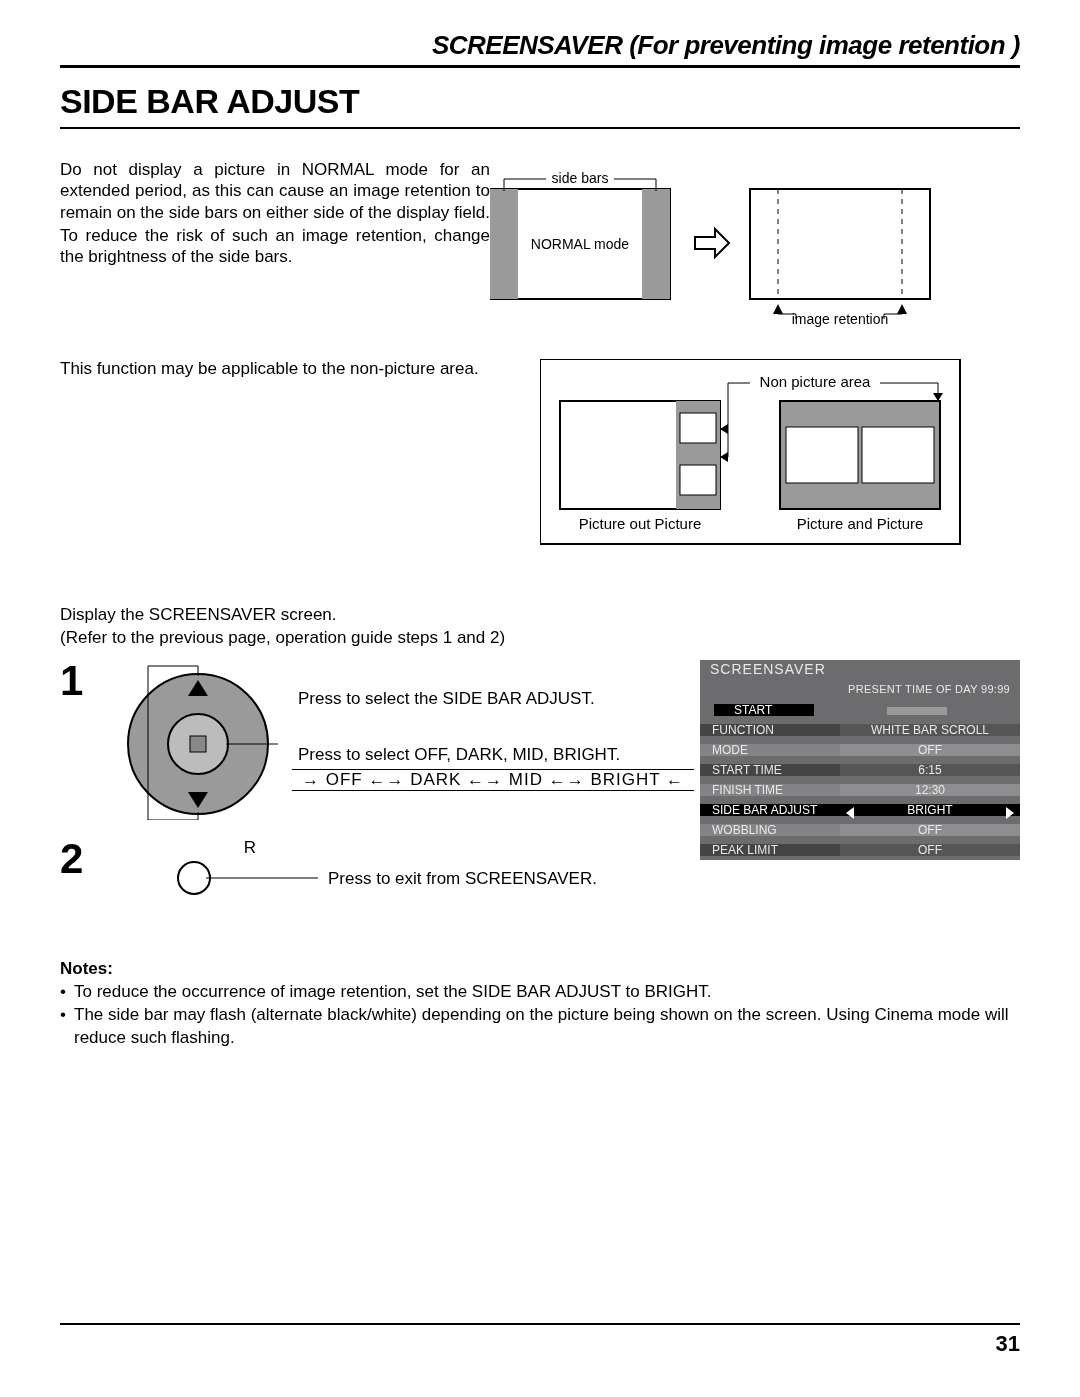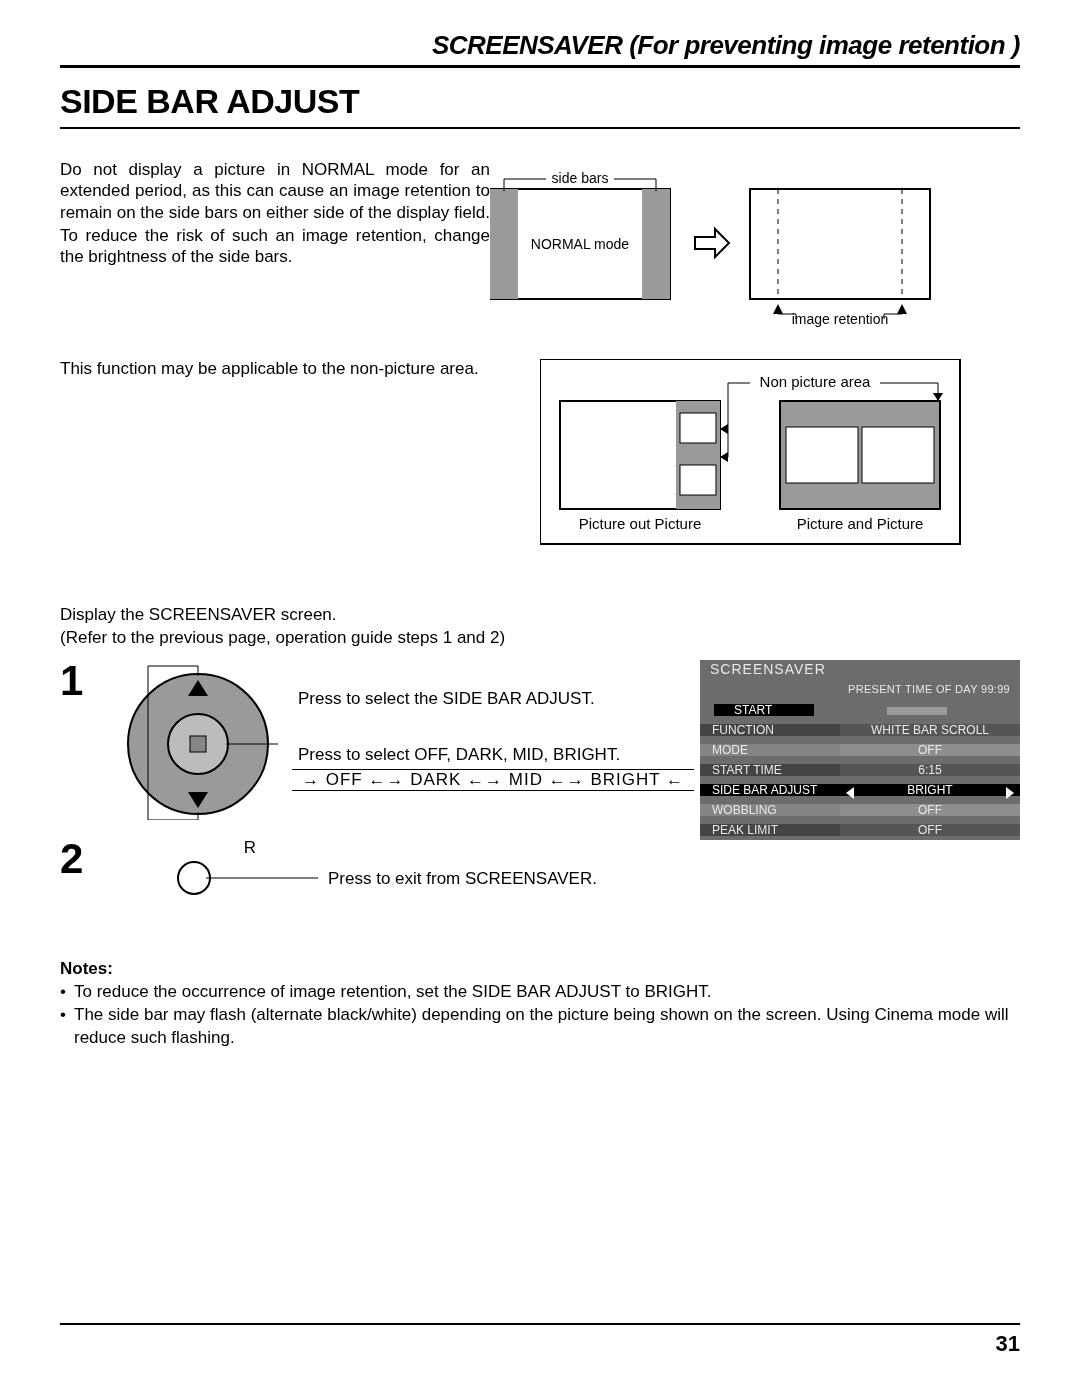--- a/index.html
+++ b/index.html
@@ -269,20 +269,24 @@
             <div class="osd-right">WHITE BAR SCROLL</div>
           </div>
           <div class="osd-row osd-light">
             <div class="osd-left">MODE</div>
             <div class="osd-right">OFF</div>
           </div>
           <div class="osd-row osd-dark">
             <div class="osd-left">START TIME</div>
             <div class="osd-right">6:15</div>
           </div>
+          <div class="osd-row osd-light">
+            <div class="osd-left">FINISH TIME</div>
+            <div class="osd-right">12:30</div>
+          </div>
           <div class="osd-row osd-sel">
             <div class="osd-left">SIDE BAR ADJUST</div>
             <div class="osd-right">
               <span class="tri-l"></span>
               <span>BRIGHT</span>
               <span class="tri-r"></span>
             </div>
           </div>
           <div class="osd-row osd-light">
             <div class="osd-left">WOBBLING</div>

